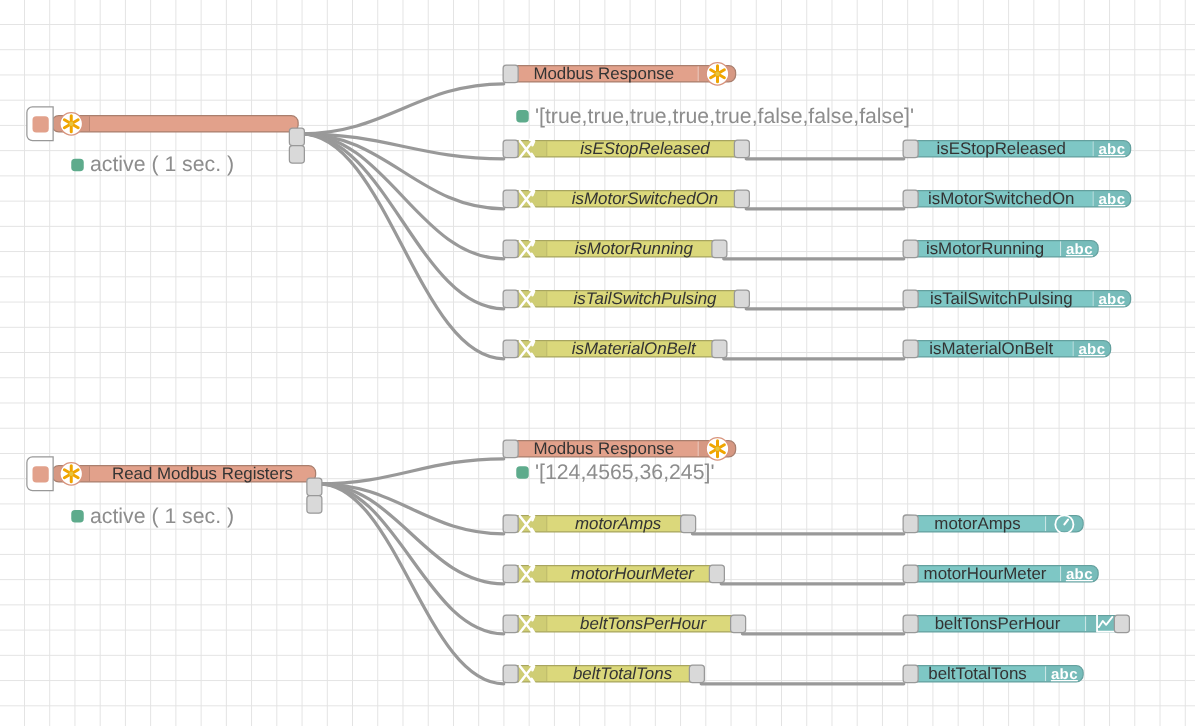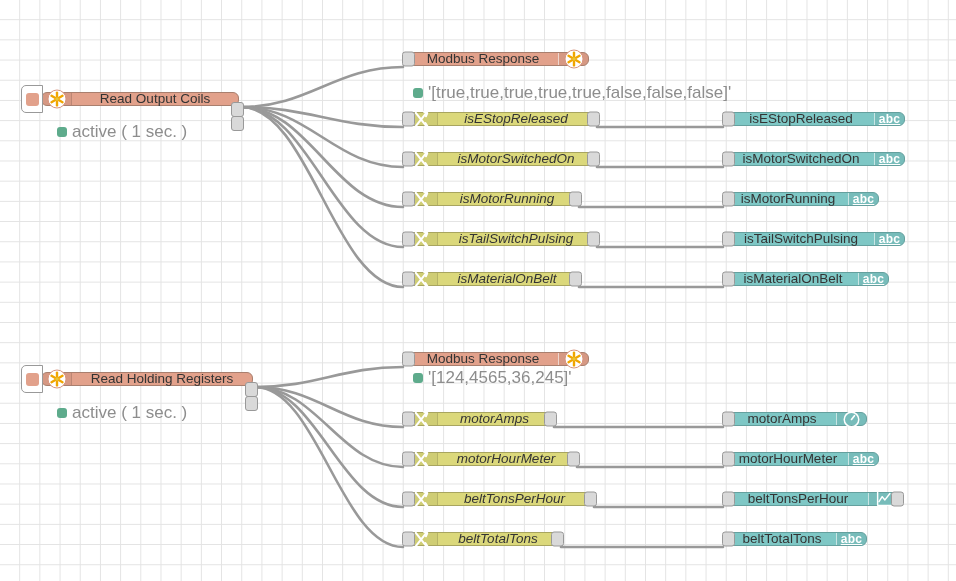--- a/index.html
+++ b/index.html
@@ -175,21 +175,20 @@
       <svg class="glyph-svg" width="20" height="20" viewBox="0 0 20 20">
         <circle cx="10" cy="10" r="9" fill="#ffffff" stroke="#d8957e" stroke-width="1"></circle>
         <g stroke="#f0a500" stroke-width="2.4" stroke-linecap="round">
           <line x1="10" y1="3.6" x2="10" y2="16.4"></line>
           <line x1="4.5" y1="6.8" x2="15.5" y2="13.2"></line>
           <line x1="4.5" y1="13.2" x2="15.5" y2="6.8"></line>
         </g>
         <circle cx="10" cy="10" r="1.8" fill="#e8c43a"></circle>
       </svg>
     </div>
-    <div class="node-label">Read Output Coils</div>
     <div class="port out top"></div>
     <div class="port out bot"></div>
   </div>
   <div class="status" style="left:57px; top:122px;">
     <span class="dot"></span>
     <span>active ( 1 sec. )</span>
   </div>
 
   <div class="node salmon" id="n-mr1" style="left:407px; top:52px; width:182px;">
     <div class="port in"></div>
@@ -334,21 +333,21 @@
       <svg class="glyph-svg" width="20" height="20" viewBox="0 0 20 20">
         <circle cx="10" cy="10" r="9" fill="#ffffff" stroke="#d8957e" stroke-width="1"></circle>
         <g stroke="#f0a500" stroke-width="2.4" stroke-linecap="round">
           <line x1="10" y1="3.6" x2="10" y2="16.4"></line>
           <line x1="4.5" y1="6.8" x2="15.5" y2="13.2"></line>
           <line x1="4.5" y1="13.2" x2="15.5" y2="6.8"></line>
         </g>
         <circle cx="10" cy="10" r="1.8" fill="#e8c43a"></circle>
       </svg>
     </div>
-    <div class="node-label">Read Holding Registers</div>
+    <div class="node-label">Read Modbus Registers</div>
     <div class="port out top"></div>
     <div class="port out bot"></div>
   </div>
   <div class="status" style="left:57px; top:403px;">
     <span class="dot"></span>
     <span>active ( 1 sec. )</span>
   </div>
 
   <div class="node salmon" id="n-mr2" style="left:407px; top:352px; width:182px;">
     <div class="port in"></div>

